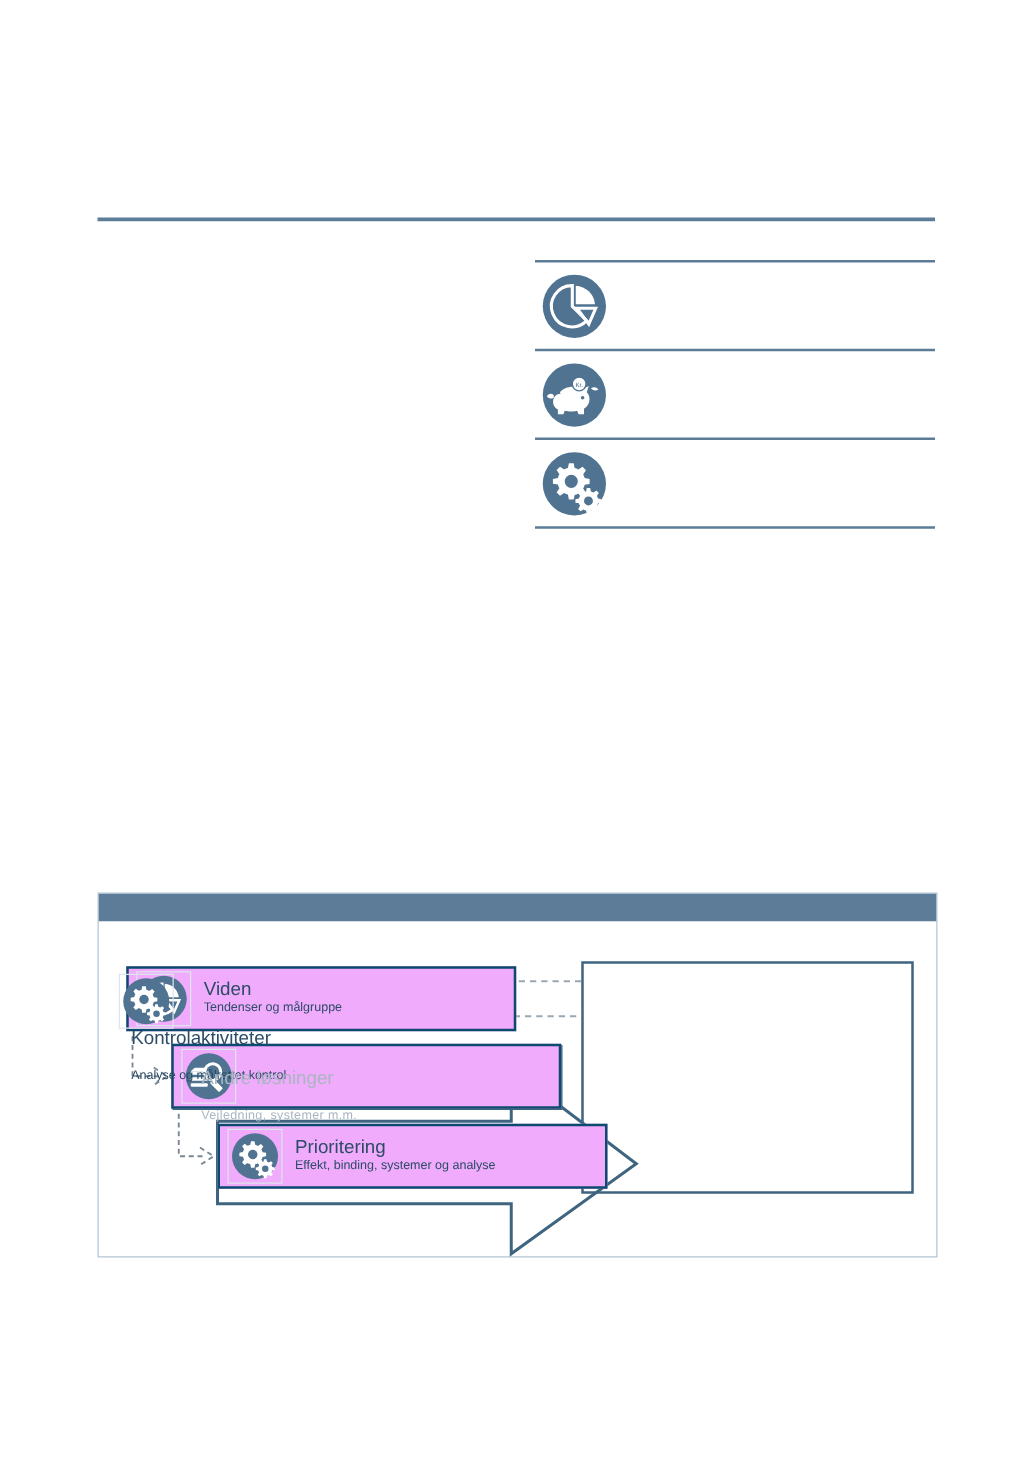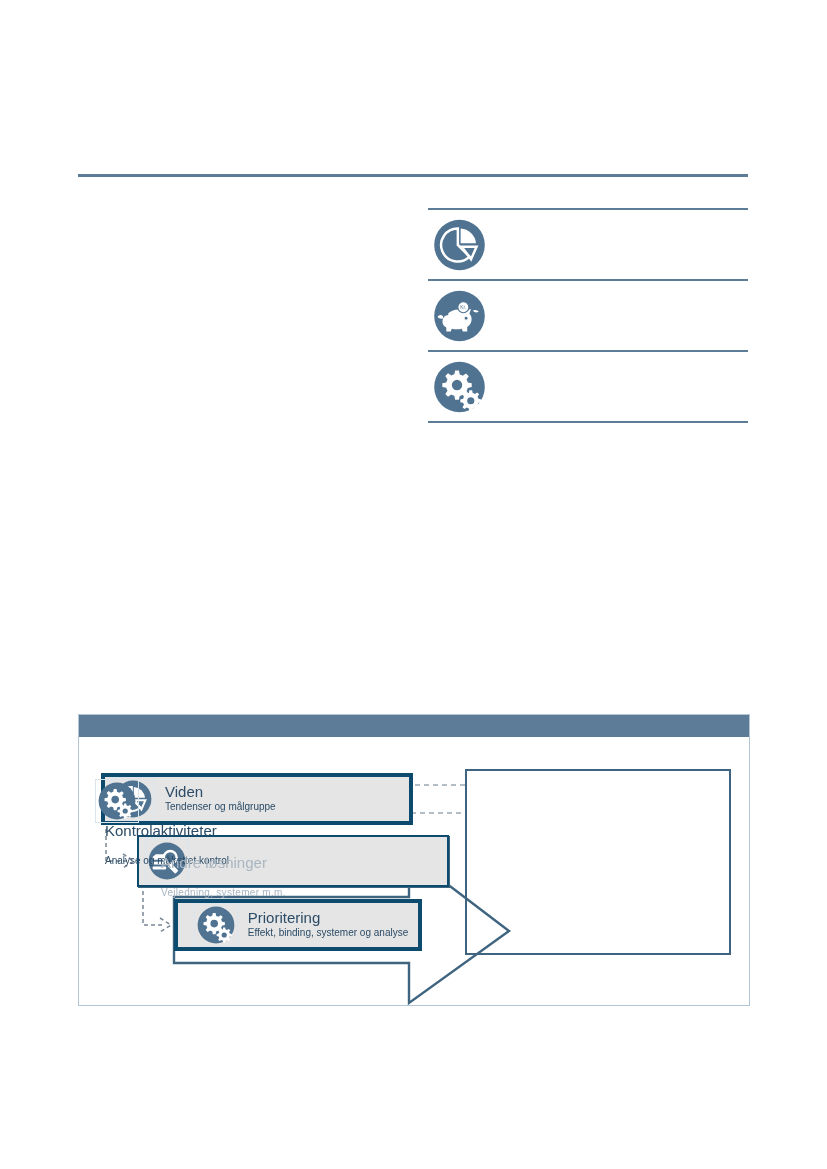--- a/index.html
+++ b/index.html
@@ -48,43 +48,43 @@
   .diagram-body{
     position:absolute;left:0;top:22px;width:100%;height:270px;
   }
 
   
   .svg-layer{position:absolute;left:0;top:0;width:672px;height:270px;}
 
   
   .lbox{
     position:absolute;
-    background:#e5e5e5;
-    border:4px solid #0c4a6e;
+    background:#f0abfc;
+    border:2px solid #0c4a6e;
     box-sizing:border-box;
     display:flex;align-items:center;
   }
   .lbox .lb-icon{
     width:44px;height:44px;margin-left:6px;flex:0 0 auto;
     border:1px solid #DCE4EC;
     display:flex;align-items:center;justify-content:center;
     box-sizing:border-box;
   }
   .lbox .lb-txt{margin-left:10px;}
   .lb-title{
     font-size:15px;color:#2B4B66;line-height:1.05;
     font-weight:400;
   }
   .lb-sub{
     font-size:10px;color:#2B4B66;line-height:1.25;margin-top:1px;
   }
 
   #box-viden      {left:22px;  top:36px;  width:312px; height:52px;}
   #box-udfordr    {left:58px;  top:98px;  width:312px; height:52px; border-width:2px; box-shadow:1px 1px 0 0 #3E647F;}
-  #box-prio       {left:95px;  top:162px; width:248px; height:52px;justify-content:center;}
+  #box-prio       {left:95px;  top:162px; width:312px; height:52px;}
 
   
   #panel-right{
     position:absolute;left:386px;top:32px;width:266px;height:186px;
     border:2px solid #3E647F;background:transparent;box-sizing:border-box;
   }
   .rp-item{position:absolute;display:flex;align-items:flex-start;}
   #rp-kontrol{left:16px;top:42px;flex-direction:column;}
   .rp-icon{
     width:44px;height:44px;flex:0 0 auto;

